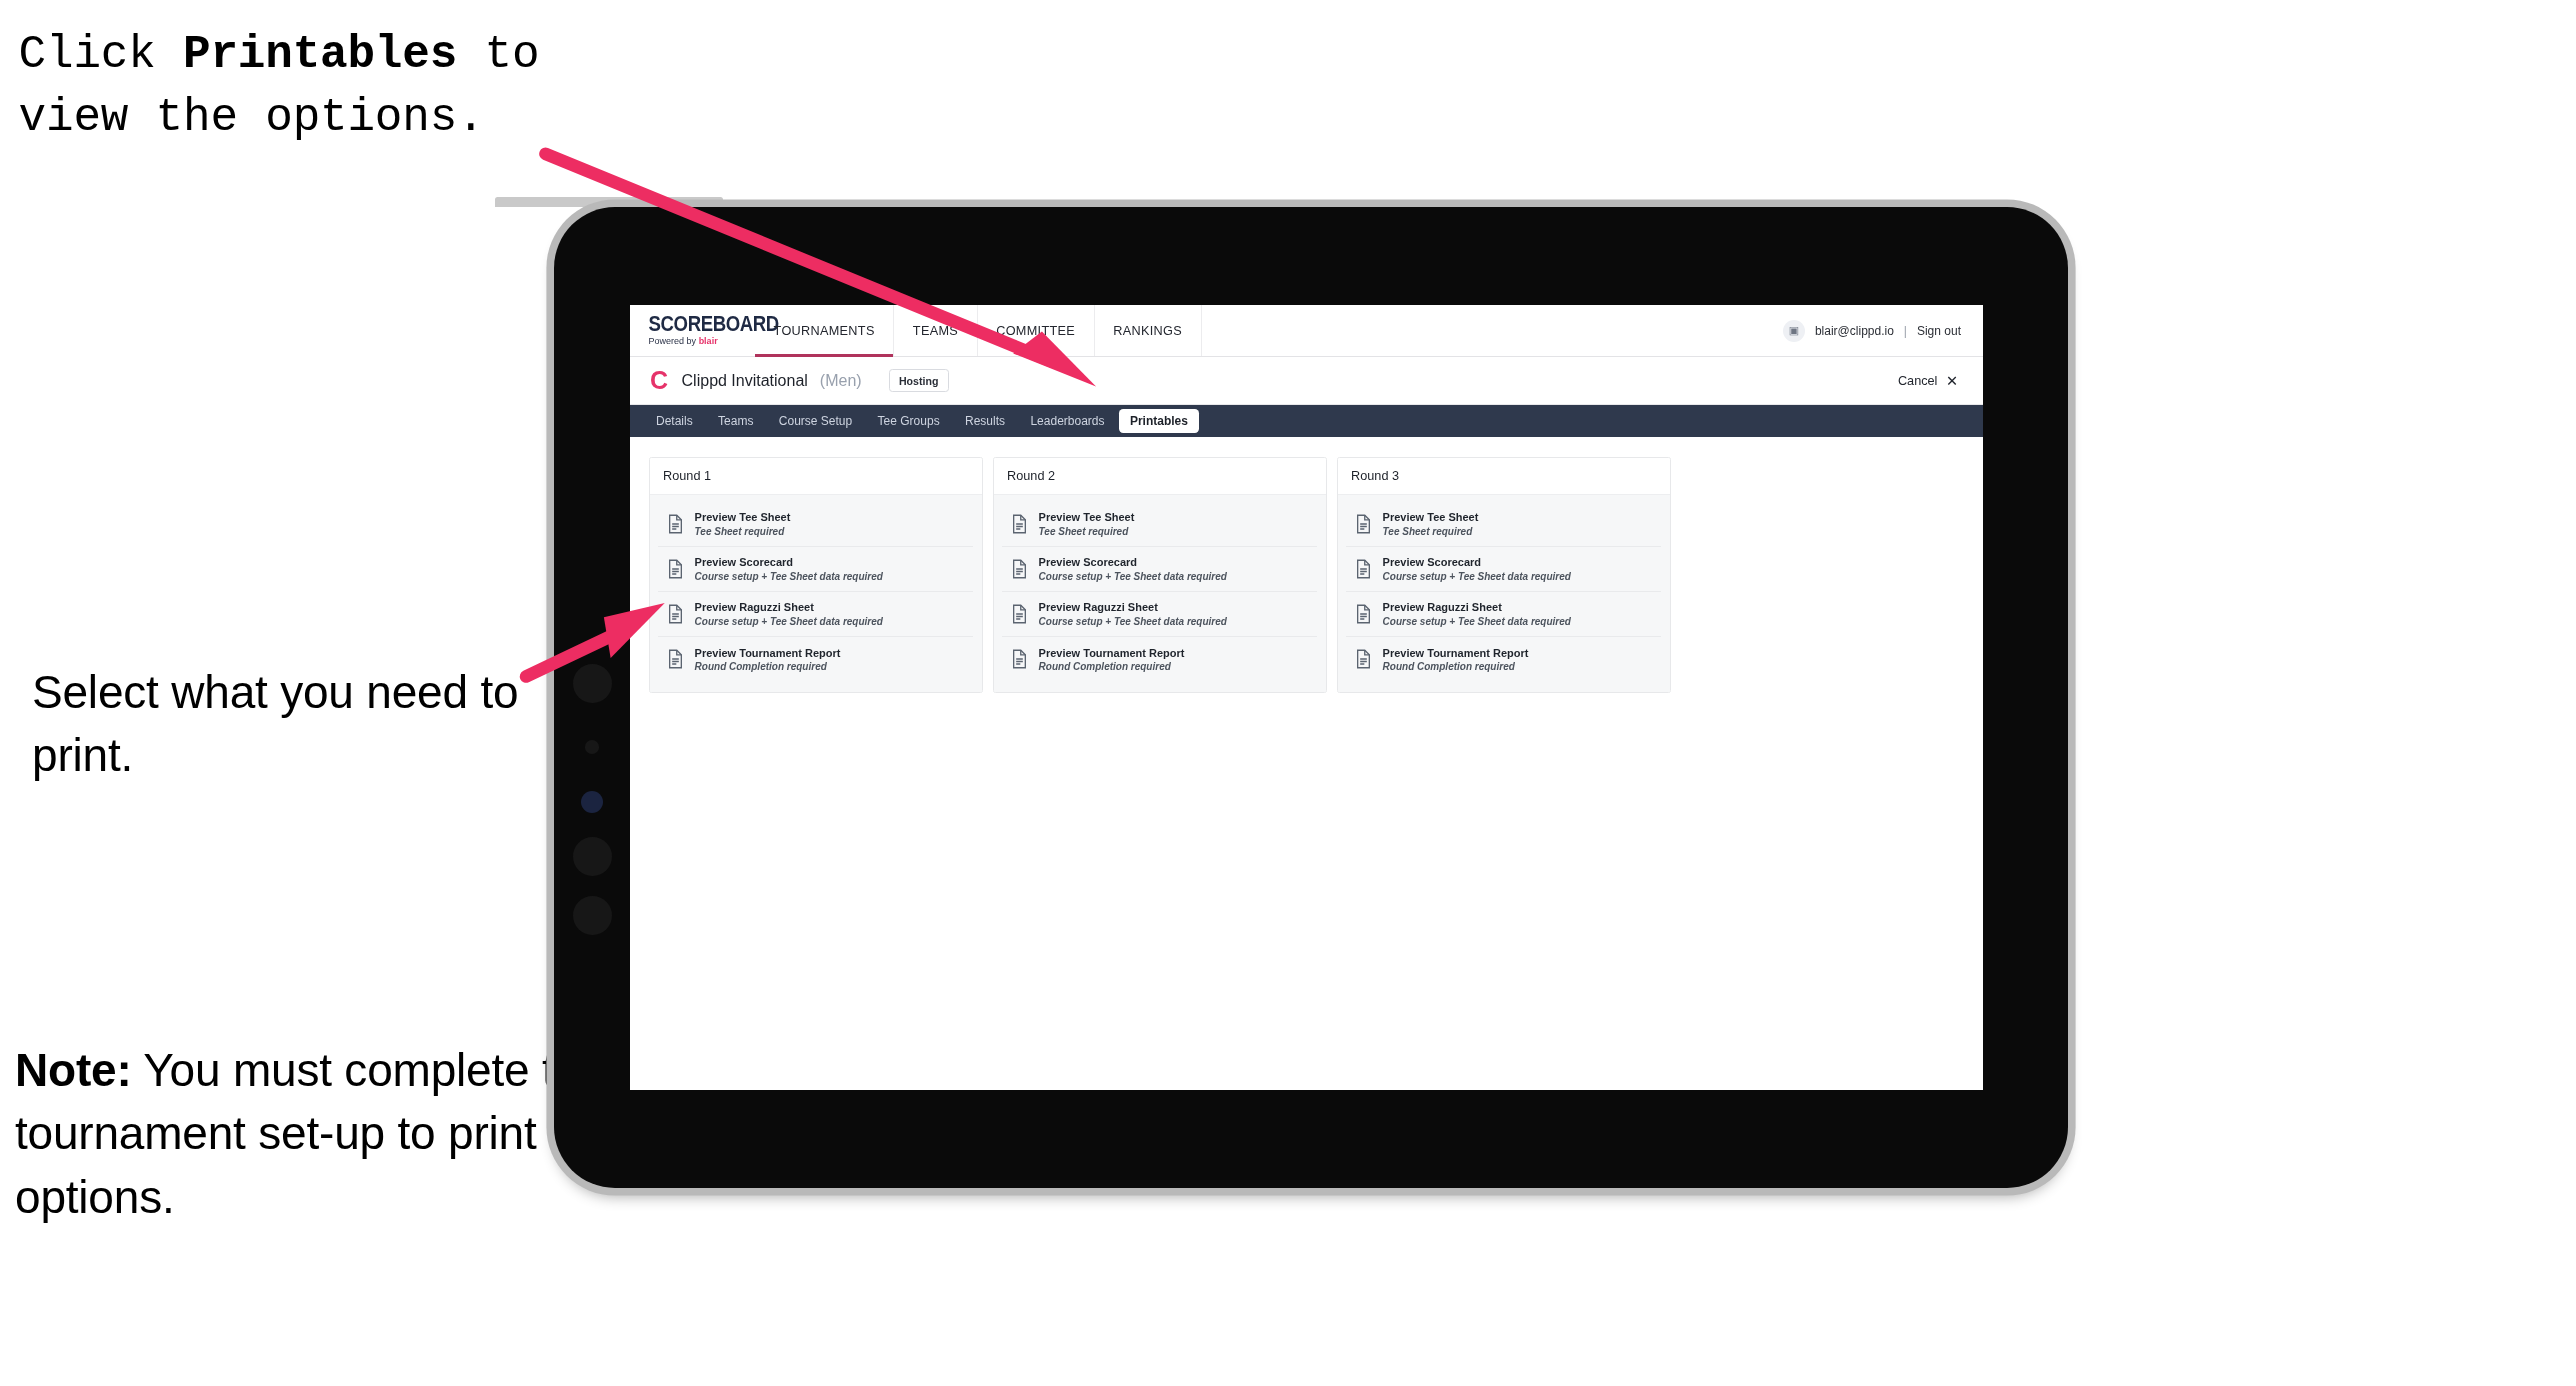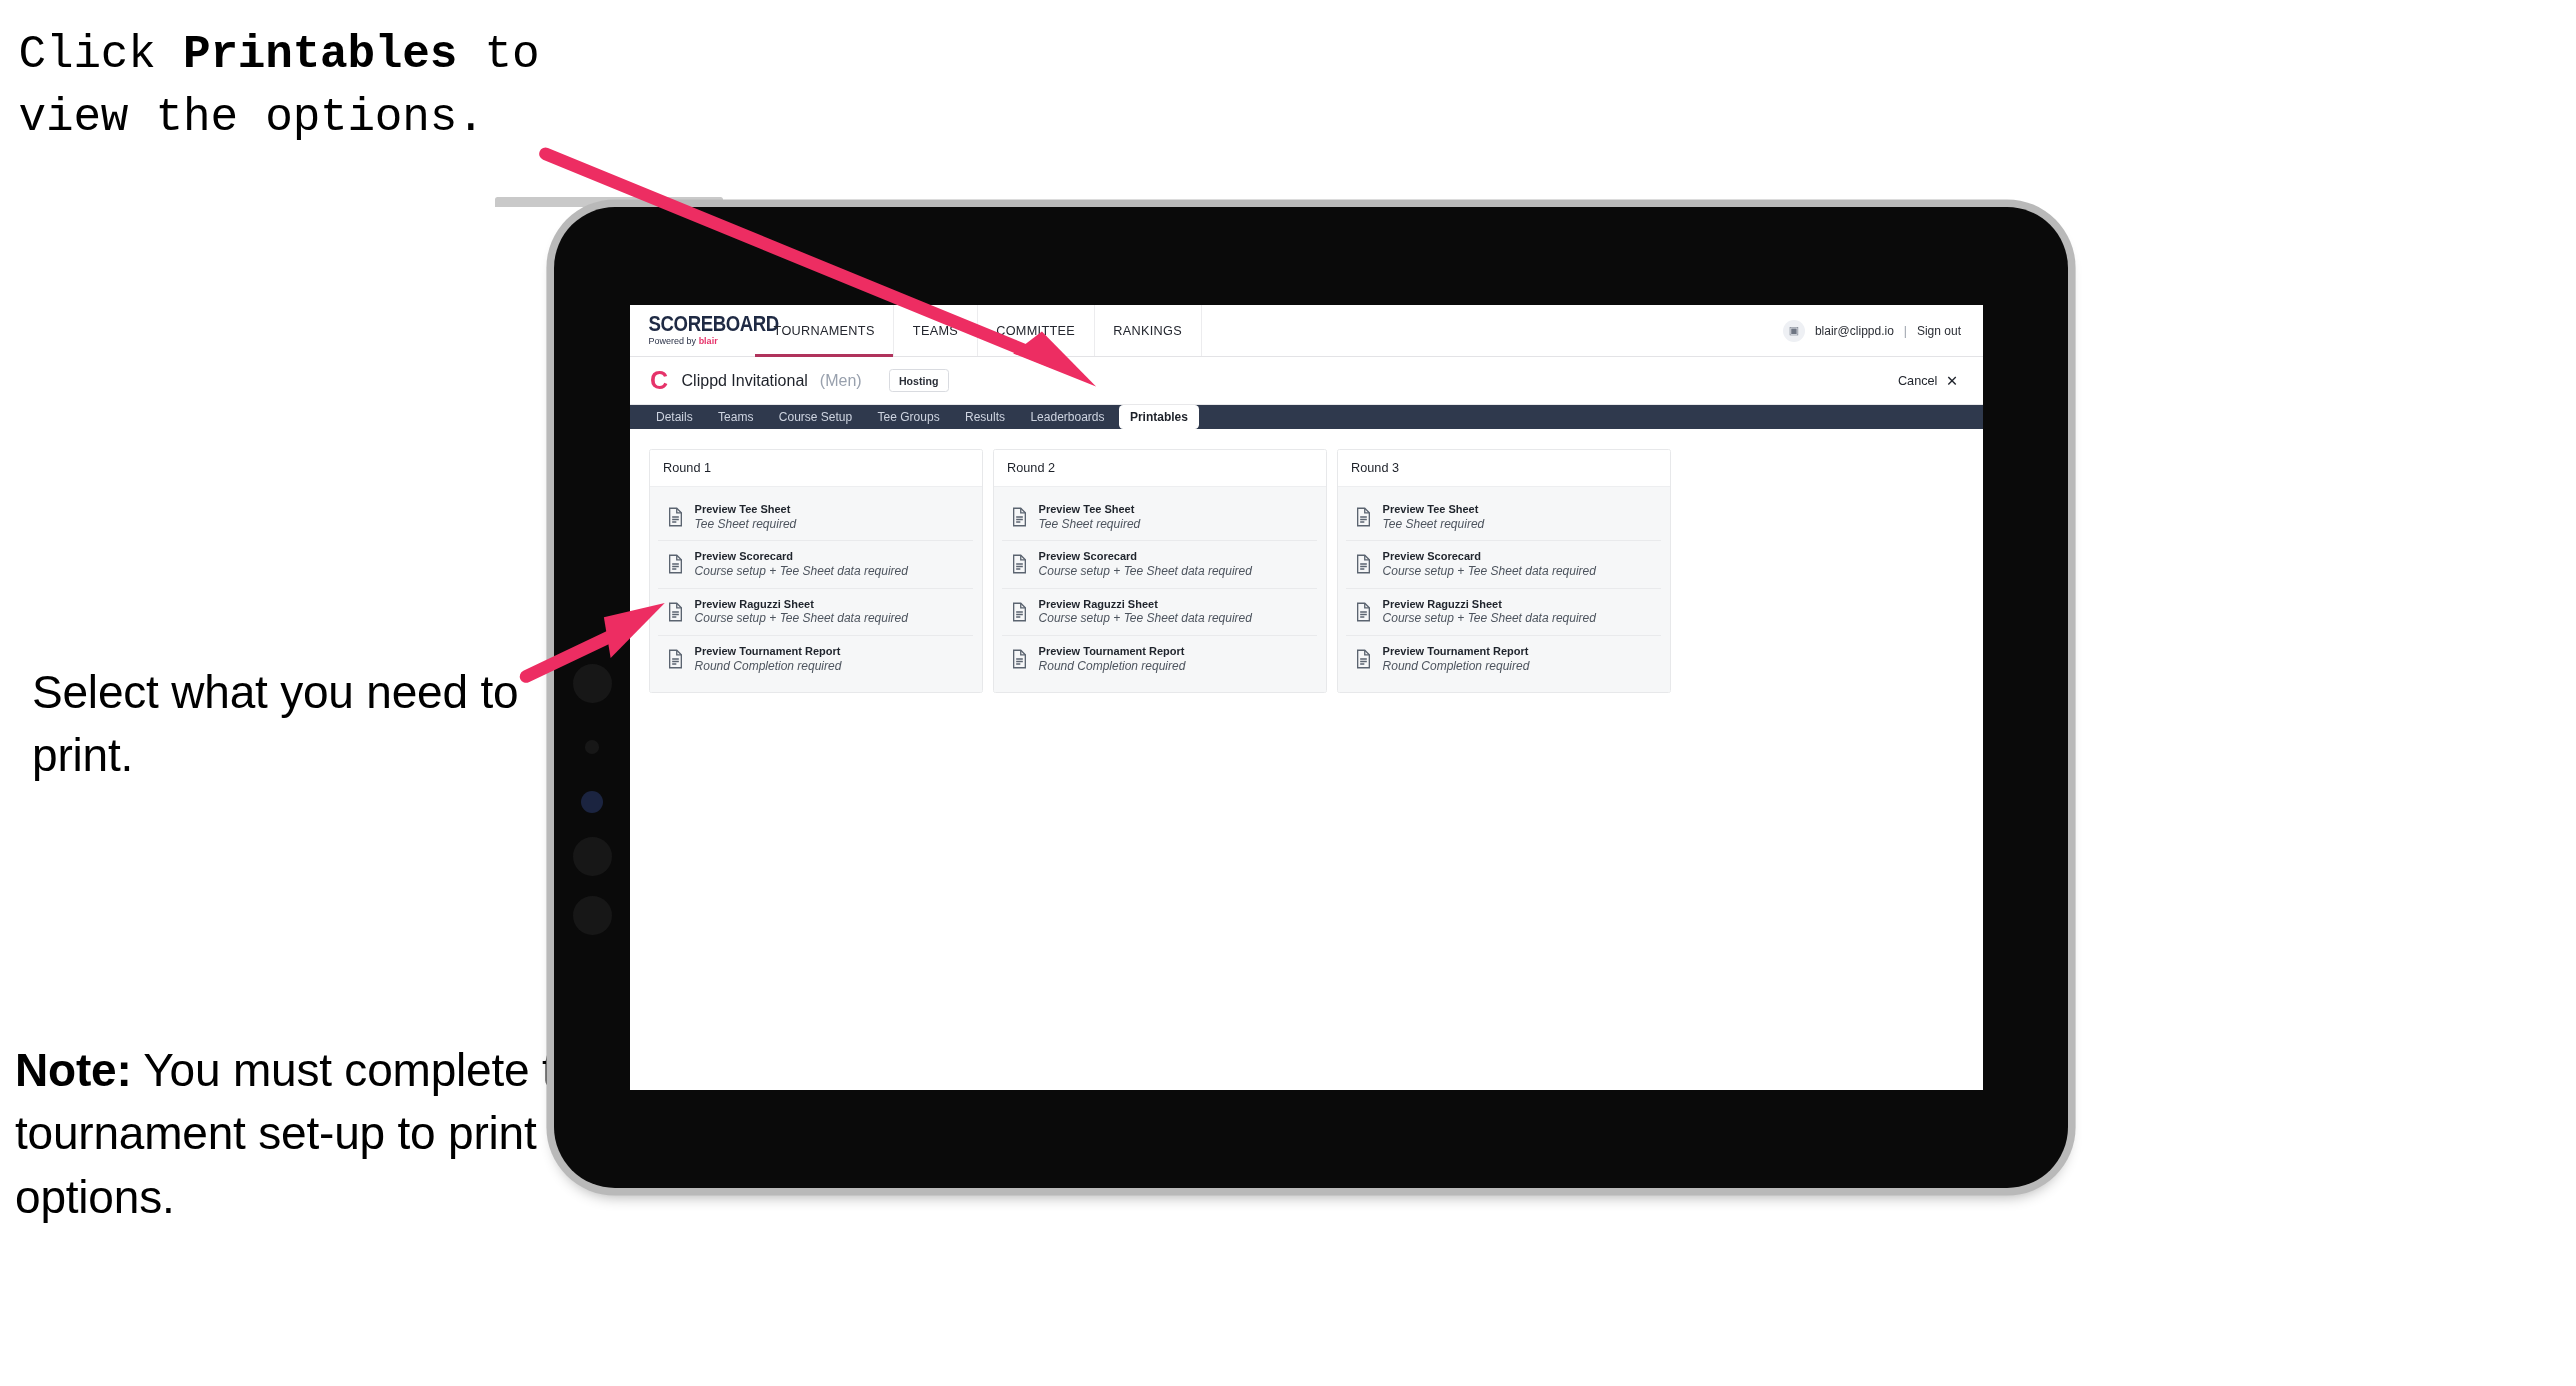--- a/index.html
+++ b/index.html
@@ -135,21 +135,21 @@
     background:#fff;cursor:pointer;
   }
   #cancel-btn{
     margin-left:auto;display:flex;align-items:center;gap:8.5px;
     font-size:12.7px;color:#22262e;cursor:pointer;padding-right:5px;
   }
   #cancel-x{font-size:14.4px;font-weight:500;}
 
   
   #tabbar{
-    height:24px;background:#2f394d;
+    height:32px;background:#2f394d;
     display:flex;align-items:center;padding:0 15px;gap:3.4px;
   }
   .tab{
     font-size:12px;color:#ced4e0;
     padding:5px 11px;border-radius:4.2px;cursor:pointer;white-space:nowrap;
   }
   .tab.active{
     background:#ffffff;color:#1d2129;font-weight:bold;
   }
 
@@ -182,21 +182,21 @@
     padding:9.3px 8.5px;
     border-bottom:0.8px solid #e9eaec;
     cursor:pointer;
   }
   .print-item:last-child{border-bottom:none;}
   .doc-icon{
     width:17px;height:20px;flex:0 0 17px;color:#5b6470;
   }
   .print-texts{display:flex;flex-direction:column;gap:2.5px;}
   .print-title{font-size:11px;font-weight:bold;color:#1f242c;line-height:1.1;}
-  .print-sub{font-size:12px;font-style:italic;color:#4d545e;line-height:1.1;}
+  .print-sub{font-size:10px;font-style:italic;color:#4d545e;line-height:1.1;font-weight:bold;}
 </style>
 </head>
 <body>
 
 <div class="annotation" id="ann-1">
   <span>Click </span><b>Printables</b><span> to view the options.</span>
 </div>
 
 <div class="annotation" id="ann-2">
   <span>Select what you need to print.</span>

